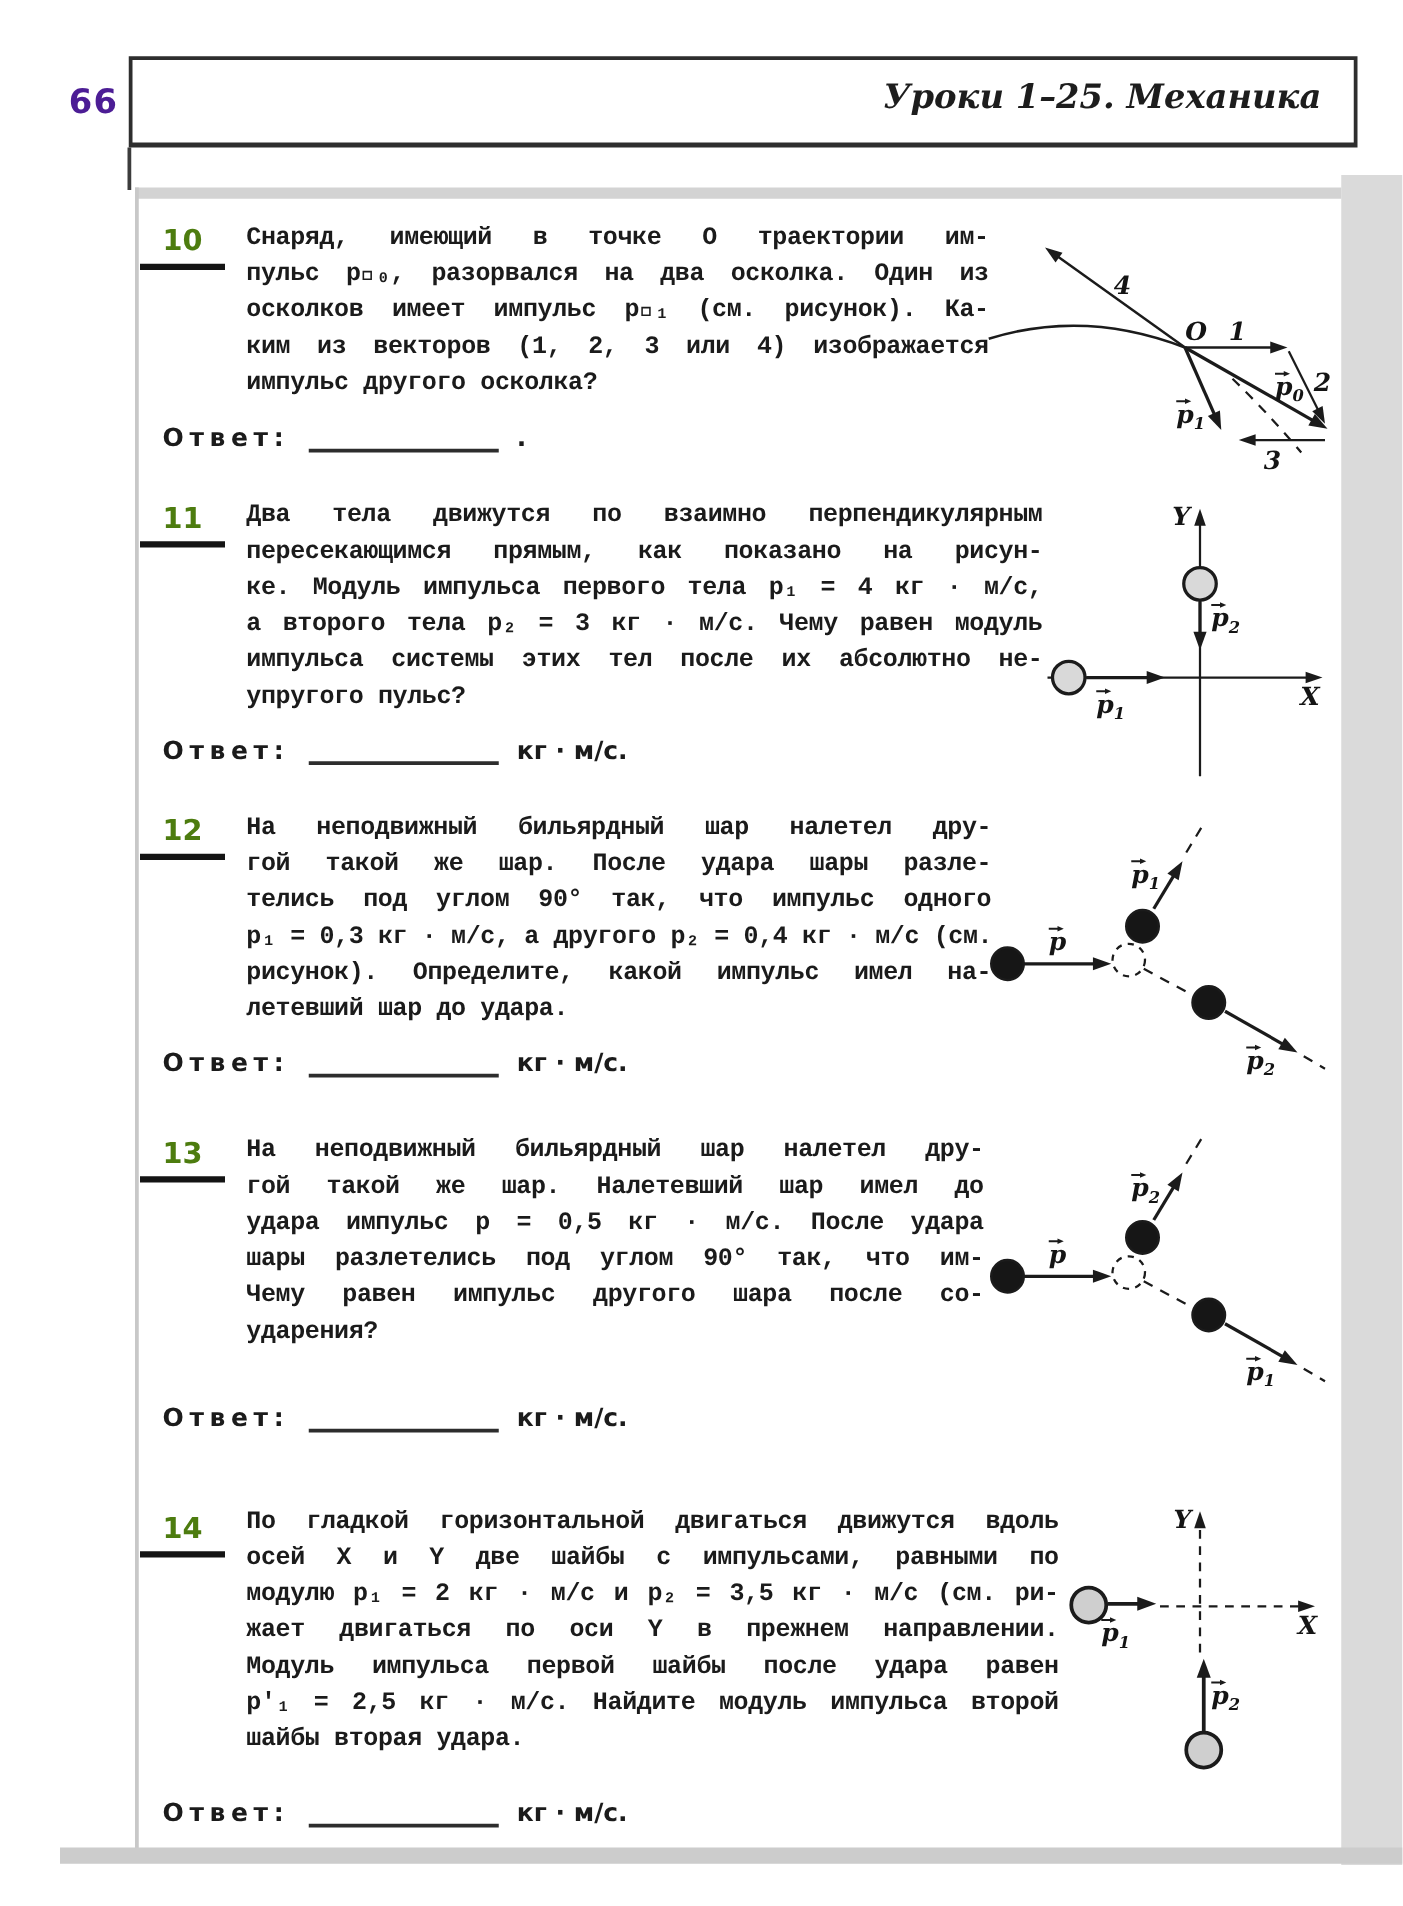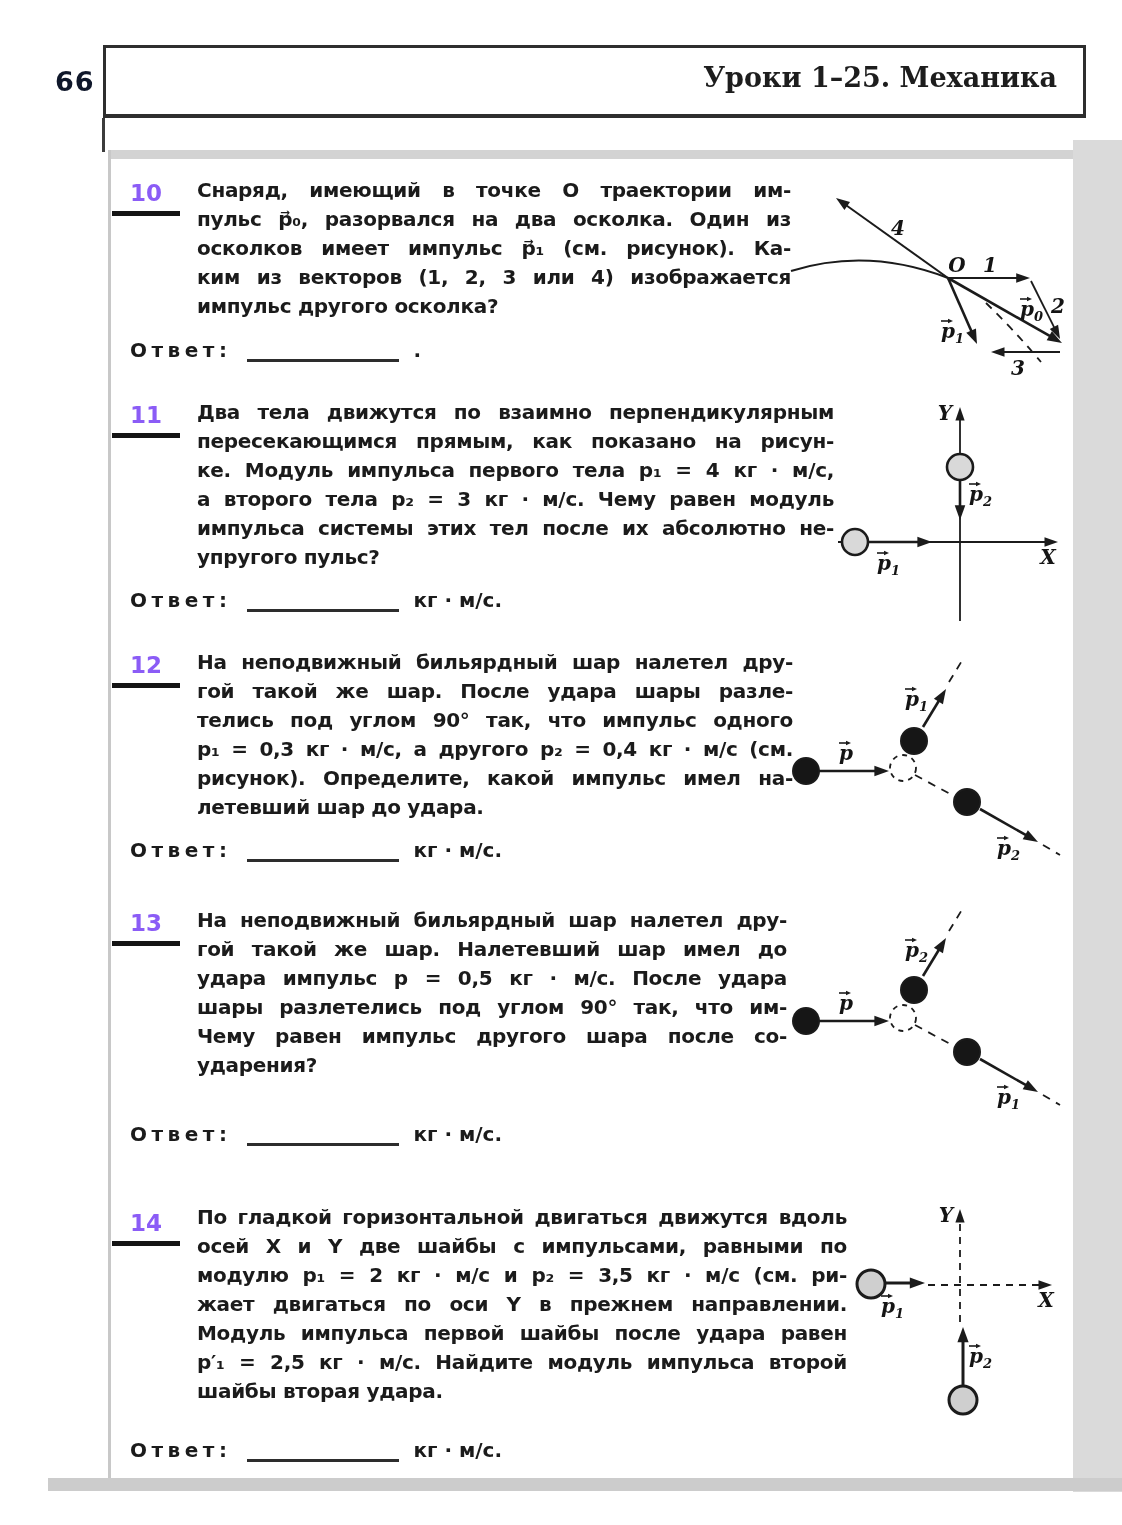--- a/index.html
+++ b/index.html
@@ -2,35 +2,35 @@
 <html><head>
 <meta charset="utf-8">
 <style>
   html,body{margin:0;padding:0;}
   body{width:1122px;height:1525px;position:relative;background:#ffffff;
        font-family:"DejaVu Sans",sans-serif;color:#1b1b1b;overflow:hidden;}
   *{box-sizing:border-box;}
   .abs{position:absolute;}
 
   
-  .page-num{left:55px;top:66px;font-size:27px;font-weight:bold;letter-spacing:1px;color:#0f172a;}
+  .page-num{left:55px;top:66px;font-size:27px;font-weight:bold;letter-spacing:1px;color:#4c1d95;}
   .header-box{left:103px;top:45px;width:983px;height:73px;border:3px solid #2e2e2e;border-bottom-width:4px;background:#fff;}
   .header-title{position:absolute;right:26px;top:14px;font-family:"DejaVu Serif",serif;
-       font-weight:bold;font-size:27px;color:#1d1d1d;}
+       font-style:italic;font-weight:bold;font-size:27px;color:#1d1d1d;}
   .connector{left:102px;top:118px;width:3px;height:34px;background:#3c3c3c;}
   .card-top-shadow{left:108px;top:150px;width:965px;height:9px;background:#d3d3d3;}
   .card-left-edge{left:108px;top:150px;width:3px;height:1330px;background:#c8c8c8;}
   .right-strip{left:1073px;top:140px;width:49px;height:1352px;background:#dadada;}
   .bottom-shadow{left:48px;top:1478px;width:1074px;height:13px;background:#cccccc;}
 
   
   .pnum{width:68px;left:112px;text-align:center;font-size:23px;font-weight:bold;
-        padding-bottom:5px;border-bottom:5px solid #141414;color:#8b5cf6;}
+        padding-bottom:5px;border-bottom:5px solid #141414;color:#4d7c0f;}
   .ptext{left:197px;font-size:20px;font-weight:bold;line-height:29px;letter-spacing:-0.3px;}
-  .tline{text-align:justify;text-align-last:justify;white-space:nowrap;}
+  .tline{text-align:justify;text-align-last:justify;white-space:nowrap;font-family:Liberation Mono, monospace;}
   .tline.last{text-align-last:left;}
   .answer{left:130px;display:flex;align-items:flex-end;height:28px;font-size:20px;font-weight:bold;}
   .alabel{letter-spacing:4.5px;}
   .blank{display:inline-block;width:152px;height:22px;border-bottom:3px solid #2d2d2d;margin-left:16px;}
   .unit{margin-left:14px;}
 
   svg.fig{position:absolute;overflow:visible;}
   svg text{font-family:"DejaVu Serif",serif;font-style:italic;font-weight:bold;fill:#141414;}
 </style>
 </head>

